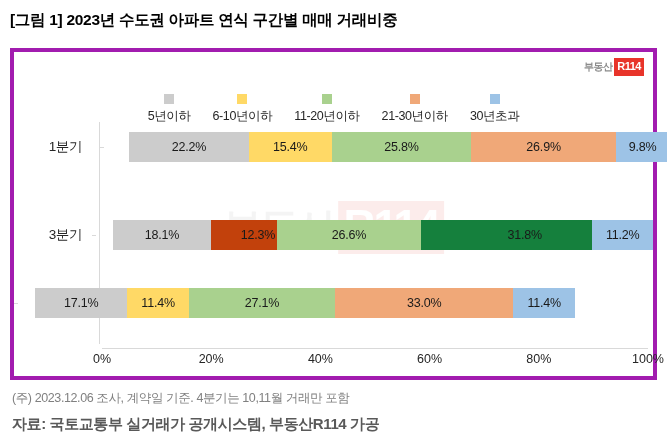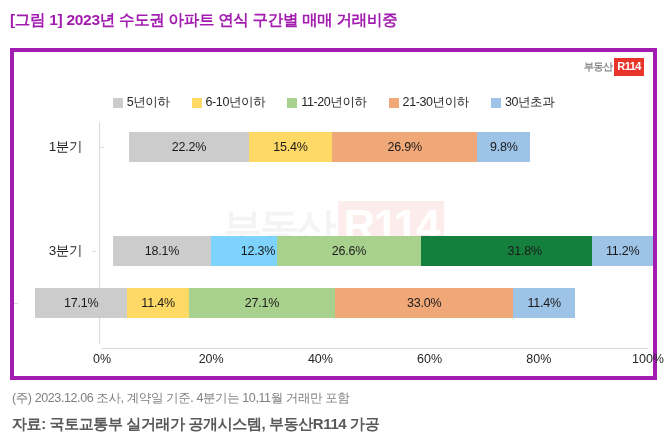--- a/index.html
+++ b/index.html
@@ -16,21 +16,21 @@
     overflow: hidden;
   }
 
   
   .page-title {
     position: absolute;
     left: 10px;
     top: 10px;
     font-size: 15.5px;
     font-weight: bold;
-    color: #a21caf;
+    color: #000000;
     letter-spacing: -0.3px;
     white-space: nowrap;
   }
 
   
   .chart-frame {
     position: absolute;
     left: 10px;
     top: 48px;
     width: 647px;
@@ -104,20 +104,21 @@
     justify-content: center;
     align-items: center;
     gap: 22px;
     z-index: 2;
   }
   .legend-item {
     display: flex;
     align-items: center;
     gap: 4px;
     white-space: nowrap;
+    flex-direction: column;
   }
   .legend-swatch {
     width: 10px;
     height: 10px;
     flex: 0 0 auto;
   }
   .legend-label {
     font-size: 12.5px;
     color: #262626;
     letter-spacing: -0.4px;
@@ -269,30 +270,31 @@
     </div>
 
   <div class="plot" id="plot-area">
     <div class="axis-line"></div>
   <div class="row" style="top: 10px; gap: 8px;">
         <div class="row-label">1분기</div>
         <div class="tick-mark"></div>
         <div class="bar">
           <div class="seg" style="background: rgb(204, 204, 204); width: 22.2%;">22.2%</div>
           <div class="seg" style="background: rgb(255, 217, 102); width: 15.4%;">15.4%</div>
+          <div class="seg" style="background: rgb(169, 209, 142); width: 25.8%;">25.8%</div>
           <div class="seg" style="background: rgb(240, 168, 120); width: 26.9%;">26.9%</div>
           <div class="seg" style="background: rgb(157, 195, 230); width: 9.8%;">9.8%</div>
         </div>
       </div>
-      <div class="row" style="top: 114px;">
+      <div class="row" style="top: 98px;">
         <div class="row-label">3분기</div>
         <div class="tick-mark"></div>
         <div class="bar">
           <div class="seg" style="background: rgb(204, 204, 204); width: 18.1%;">18.1%</div>
-          <div class="seg" style="background: #7dd3fc; width: 12.3%; padding-left: 28px;">12.3%</div>
+          <div class="seg" style="background: #c2410c; width: 12.3%; padding-left: 28px;">12.3%</div>
           <div class="seg" style="background: rgb(169, 209, 142); width: 26.6%;">26.6%</div>
           <div class="seg" style="background: #15803d; width: 31.8%; padding-left: 36px;">31.8%</div>
           <div class="seg" style="background: rgb(157, 195, 230); width: 11.2%;">11.2%</div>
         </div>
       </div>
       <div class="row" style="top: 166px;">
         <div class="tick-mark"></div>
         <div class="bar">
           <div class="seg" style="background: rgb(204, 204, 204); width: 17.1%;">17.1%</div>
           <div class="seg" style="background: rgb(255, 217, 102); width: 11.4%;">11.4%</div>

